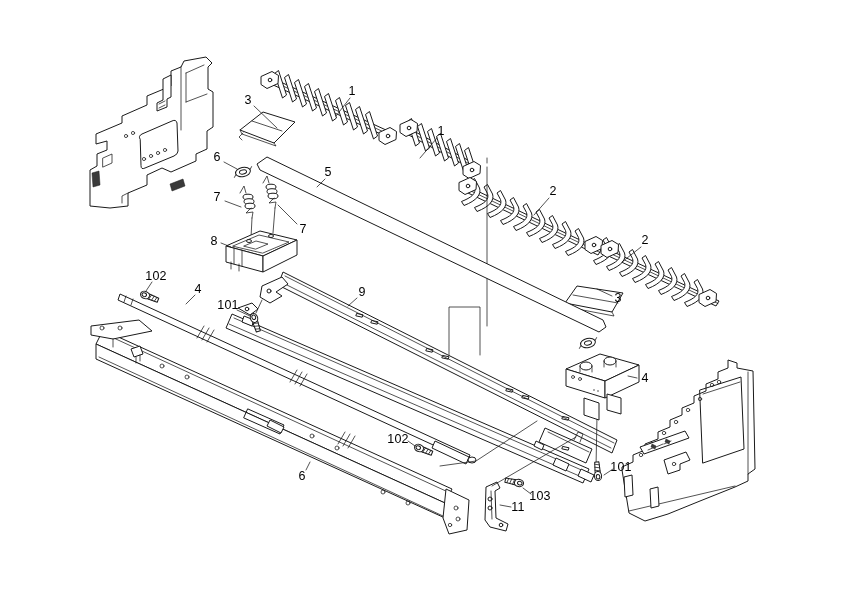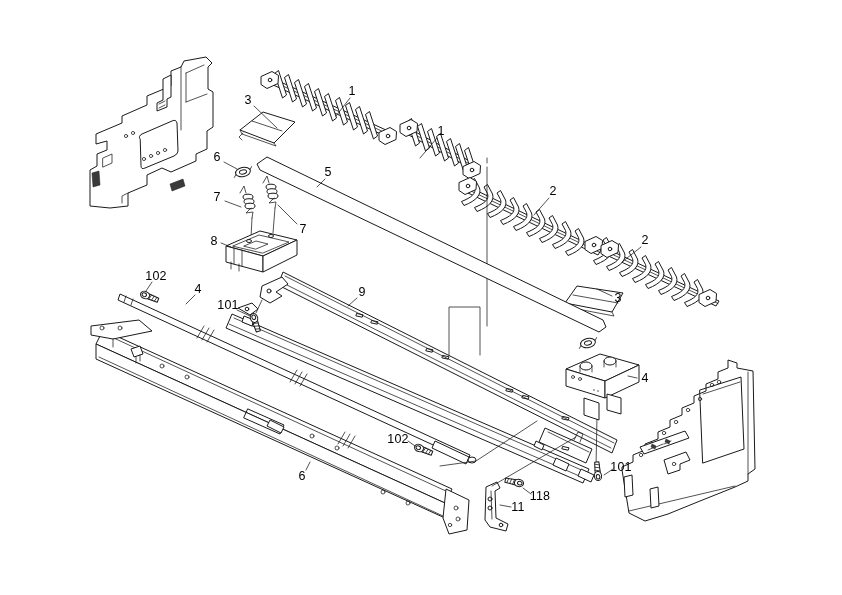--- a/index.html
+++ b/index.html
@@ -338,15 +338,15 @@
 <span class="callout" style="left:303px;top:229px">7</span>
 <span class="callout" style="left:214px;top:241px">8</span>
 <span class="callout" style="left:156px;top:276px">102</span>
 <span class="callout" style="left:198px;top:289px">4</span>
 <span class="callout" style="left:228px;top:305px">101</span>
 <span class="callout" style="left:362px;top:292px">9</span>
 <span class="callout" style="left:645px;top:378px">4</span>
 <span class="callout" style="left:398px;top:439px">102</span>
 <span class="callout" style="left:621px;top:467px">101</span>
 <span class="callout" style="left:302px;top:476px">6</span>
-<span class="callout" style="left:540px;top:496px">118</span>
+<span class="callout" style="left:540px;top:496px">103</span>
 <span class="callout" style="left:518px;top:507px">11</span>
 </div>
 
 </body></html>

